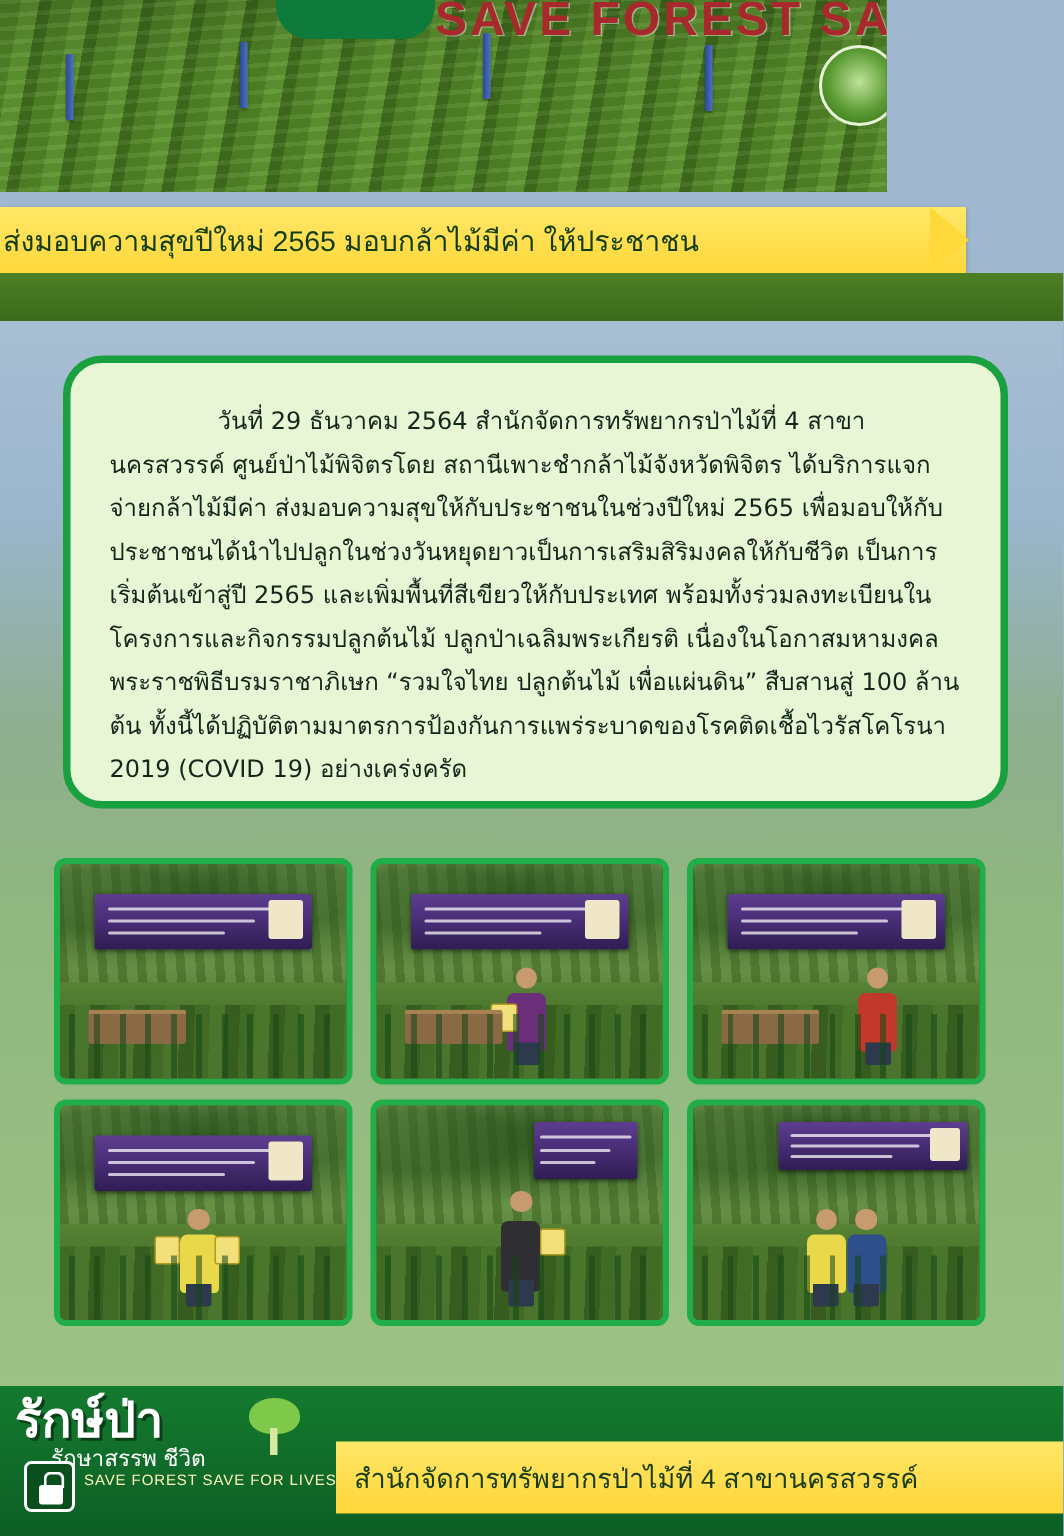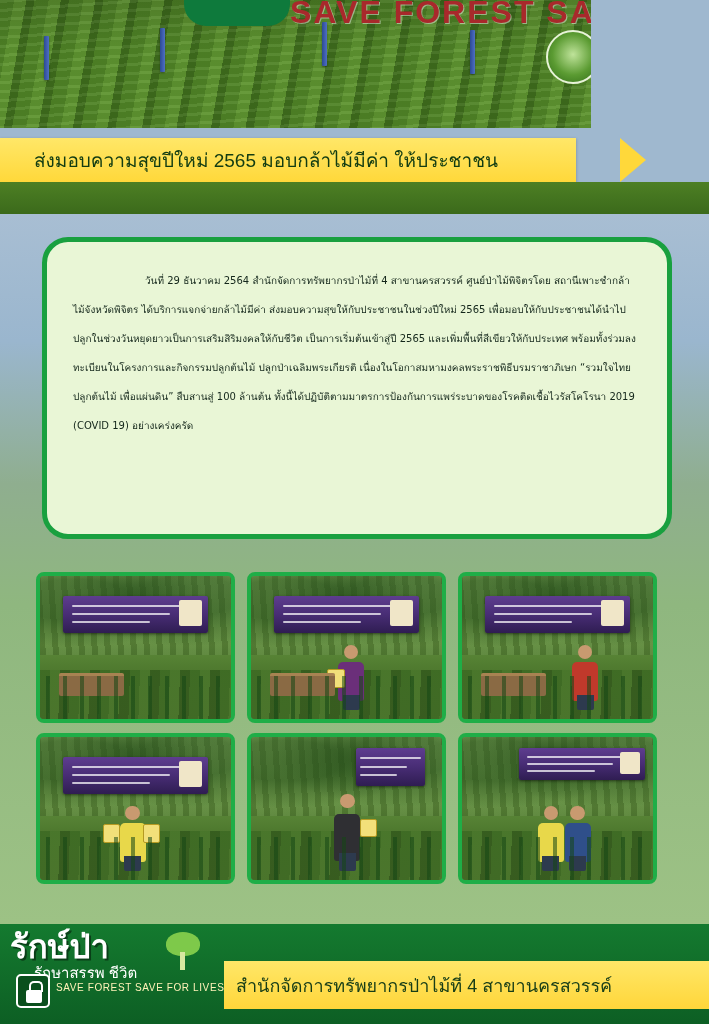--- a/index.html
+++ b/index.html
@@ -97,25 +97,25 @@
     text-align: center;
     font-size: 7px;
     color: #f4e3b0;
     text-shadow: 0 1px 1px rgba(0,0,0,.6);
   }
 
   
   .ribbon {
     position: absolute;
     left: 0; top: 138px;
-    width: 576px; height: 44px;
+    width: 644px; height: 44px;
     background: linear-gradient(180deg, #ffe768 0%, #ffd83a 100%);
     display: flex;
     align-items: center;
-    padding-left: 34px;
+    padding-left: 2px;
     box-shadow: 0 1px 3px rgba(0,0,0,.25);
   }
   .ribbon-tail {
     position: absolute;
     left: 620px; top: 138px;
     width: 0; height: 0;
     border-top: 22px solid transparent;
     border-bottom: 22px solid transparent;
     border-left: 26px solid #ffd83a;
   }
@@ -147,21 +147,21 @@
     position: absolute;
     left: 42px; top: 237px;
     width: 630px; height: 302px;
     background: #e9f6d6;
     border: 5px solid #19a03f;
     border-radius: 26px;
     padding: 24px 26px 18px 26px;
   }
   .card-body {
     font-family: "DejaVu Sans", sans-serif;
-    font-size: 10px;
+    font-size: 16px;
     line-height: 29px;
     color: #13261a;
     text-indent: 72px;
     text-align: left;
     word-break: break-word;
   }
 
   
   .grid {
     position: absolute;

